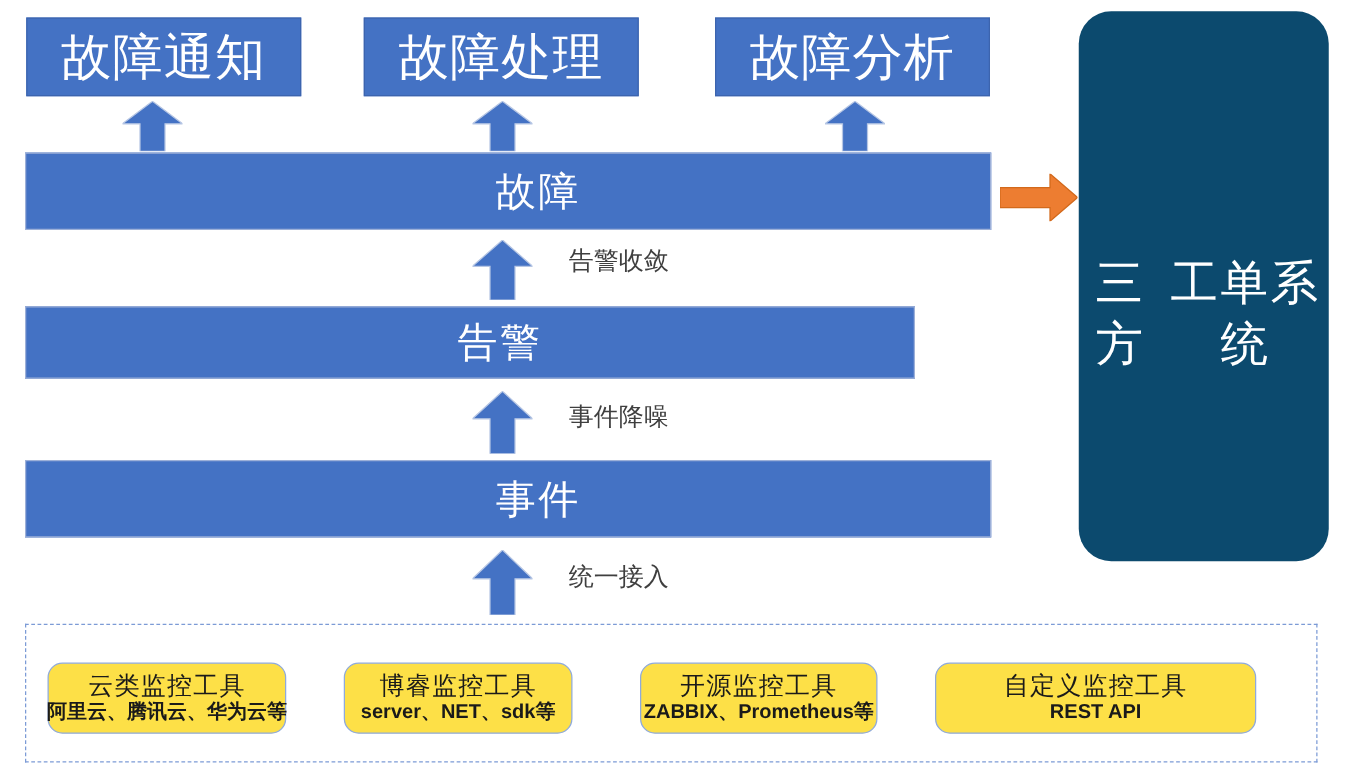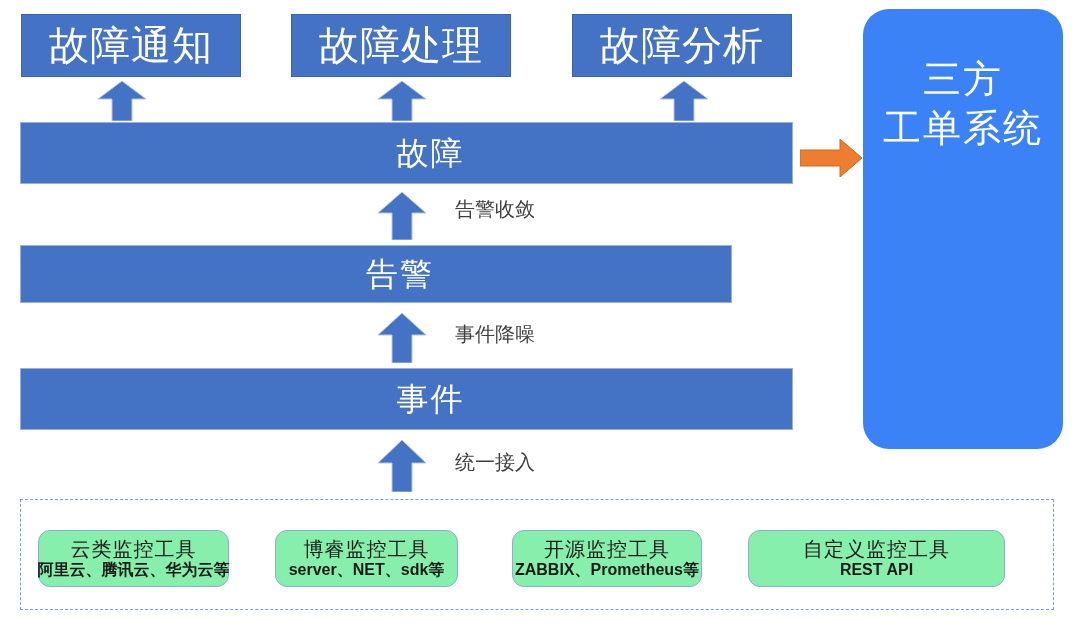--- a/index.html
+++ b/index.html
@@ -60,45 +60,45 @@
   .flow-label {
     color: #3F3F3F;
     font-family: "Liberation Serif", serif;
     font-size: 20px;
     white-space: nowrap;
     line-height: 1;
   }
 
   
   .orange-panel {
-    background: #3b82f6;
+    background: #0c4a6e;
     border-radius: 26px;
     display: flex;
-    flex-direction: column;
+    flex-direction: row;
     align-items: center;
     justify-content: flex-start;
     padding-top: 46px;
     color: #ffffff;
     font-size: 38px;
     line-height: 1.28;
     letter-spacing: 2px;
     text-align: center;
   }
 
   
   .dashed-zone {
     border: 1.5px dashed #7C9BD6;
     background: transparent;
   }
 
   
   .tool-chip {
     border: 1.5px solid #8FAADC;
     border-radius: 12px;
-    background: #86efac;
+    background: #fde047;
     display: flex;
     flex-direction: column;
     align-items: center;
     justify-content: center;
     gap: 3px;
   }
   .tool-title {
     font-family: "Liberation Serif", serif;
     font-size: 20px;
     color: #1A1A1A;

